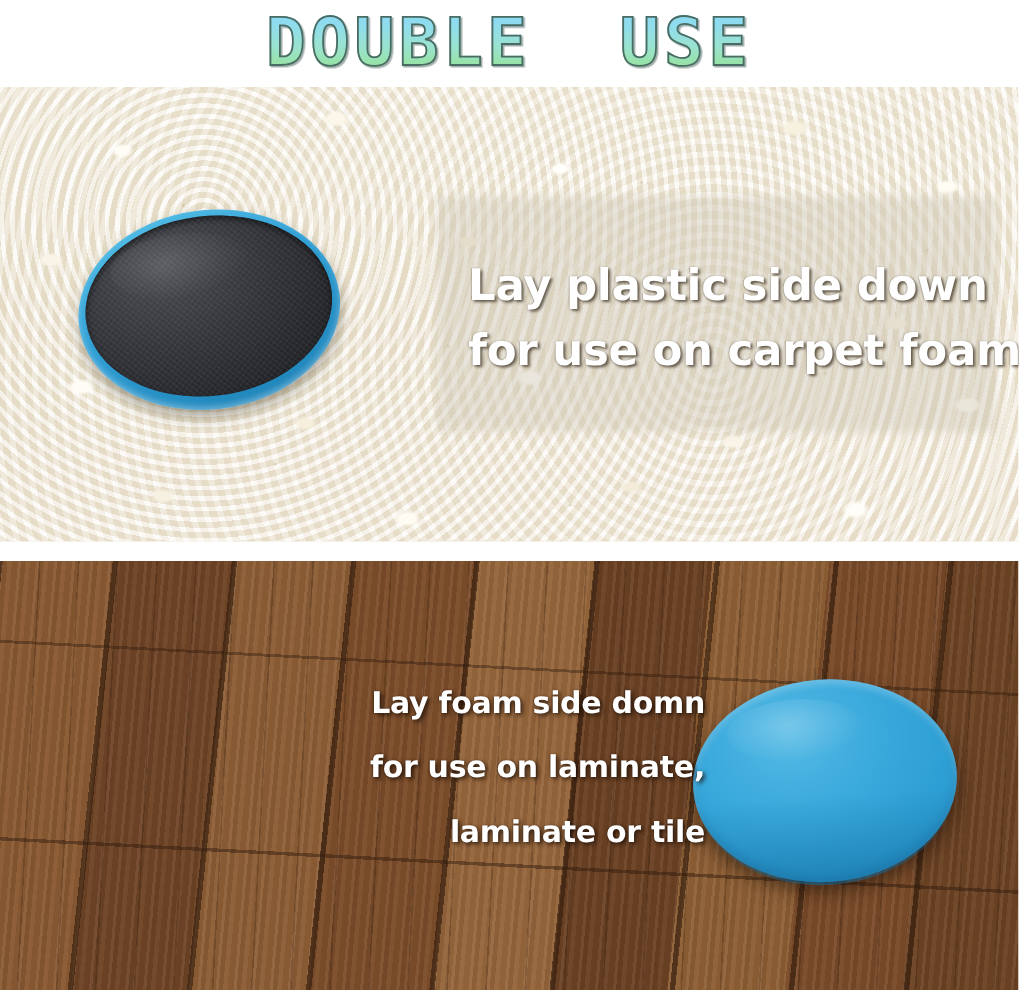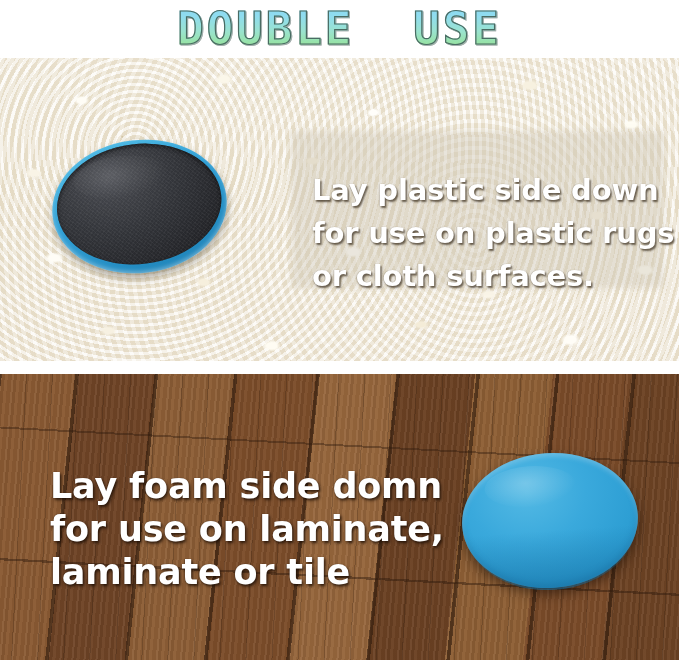--- a/index.html
+++ b/index.html
@@ -183,27 +183,28 @@
   }
   .caption-carpet {
     left: 312px;
     top: 169px;
     width: 350px;
     font-size: 29px;
     line-height: 43px;
   }
   .caption-wood {
     left: 50px;
-    top: 465px;
+    top: 447px;
     width: 420px;
-    font-size: 35px;
+    font-size: 20px;
     line-height: 43px;
     text-shadow:
        1.5px 1.5px 3px rgba(26,13,4,0.8),
       -0.5px 0 1px rgba(26,13,4,0.4);
+    text-align: right;
   }
   .caption-line { display: block; white-space: nowrap; }
 
   
   
   .disc-foam {
     position: absolute;
     left: 52px;
     top: 140px;
     width: 175px;
@@ -297,22 +298,21 @@
   <div class="disc-foam">
     <div class="rim"></div>
     <div class="face">
       <div class="texture"></div>
       <div class="sheen"></div>
     </div>
   </div>
 
   <div class="caption caption-carpet">
     <span class="caption-line">Lay plastic side down</span>
-    <span class="caption-line">for use on plastic rugs</span>
-    <span class="caption-line">or cloth surfaces.</span>
+    <span class="caption-line">for use on carpet foam</span>
   </div>
 
   <div class="panel panel-wood">
     <div class="wood-bg"></div>
     <div class="wood-seams"></div>
   </div>
 
   <div class="disc-plastic">
     <div class="body"></div>
     <div class="edge"></div>

